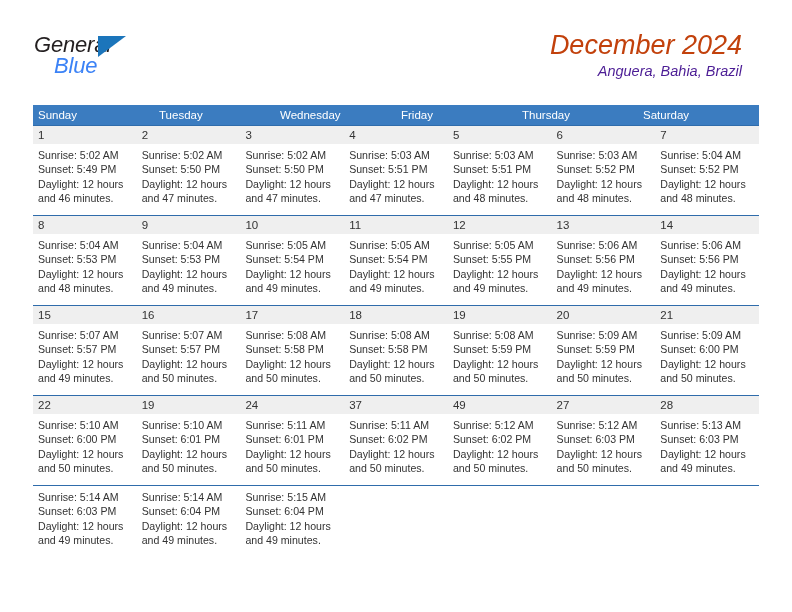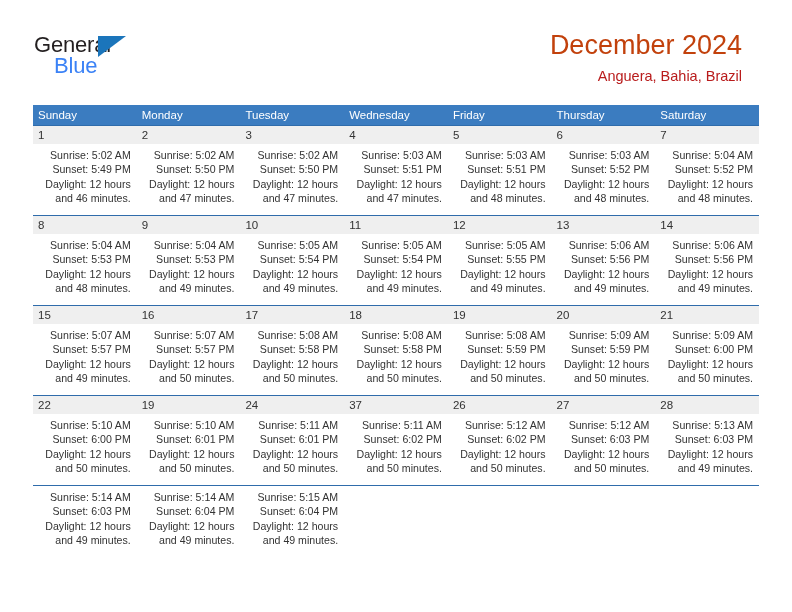--- a/index.html
+++ b/index.html
@@ -22,20 +22,21 @@
     box-sizing: border-box;
   }
 
   
   .header {
     position: absolute;
     left: 0;
     top: 0;
     width: 776px;
     height: 98px;
+    font-style: italic;
   }
 
   .logo {
     position: absolute;
     left: 34px;
     top: 33px;
     width: 130px;
     height: 52px;
   }
   .logo-general {
@@ -75,24 +76,23 @@
     text-align: right;
   }
   .cal-title {
     font-size: 27px;
     line-height: 33px;
     color: #c2410c;
     font-weight: normal;
     white-space: nowrap;
   }
   .cal-subtitle {
-    margin-top: 5px;
     font-size: 14.5px;
     line-height: 18px;
-    color: #b91c1c;
+    color: #4c1d95;
     white-space: nowrap;
   }
 
   
   .calendar {
     position: absolute;
     left: 33px;
     top: 105px;
     width: 726px;
   }
@@ -139,21 +139,20 @@
     line-height: 18px;
     color: #333333;
   }
   .daycell {
     flex: 1 1 0;
     box-sizing: border-box;
     padding: 4px 6px 0 5px;
     font-size: 10.6px;
     line-height: 14.4px;
     color: #333333;
-    text-align: right;
   }
   .daycell .line {
     white-space: nowrap;
   }
 </style>
 </head>
 <body>
 
 <div class="page">
 
@@ -169,21 +168,20 @@
       <div class="cal-title">December 2024</div>
       <div class="cal-subtitle">Anguera, Bahia, Brazil</div>
     </div>
 
   </div>
 
   <div class="calendar">
 
     <div class="weekdays">
       <div class="weekday">Sunday</div>
-      <div class="weekday">Monday</div>
       <div class="weekday">Tuesday</div>
       <div class="weekday">Wednesday</div>
       <div class="weekday">Friday</div>
       <div class="weekday">Thursday</div>
       <div class="weekday">Saturday</div>
     </div>
 
     <div class="week">
       <div class="week-daynums">
         <div class="daynum">1</div>
@@ -351,21 +349,21 @@
         </div>
       </div>
     </div>
 
     <div class="week">
       <div class="week-daynums">
         <div class="daynum">22</div>
         <div class="daynum">19</div>
         <div class="daynum">24</div>
         <div class="daynum">37</div>
-        <div class="daynum">26</div>
+        <div class="daynum">49</div>
         <div class="daynum">27</div>
         <div class="daynum">28</div>
       </div>
       <div class="week-body">
         <div class="daycell">
           <div class="line">Sunrise: 5:10 AM</div>
           <div class="line">Sunset: 6:00 PM</div>
           <div class="line">Daylight: 12 hours</div>
           <div class="line">and 50 minutes.</div>
         </div>

